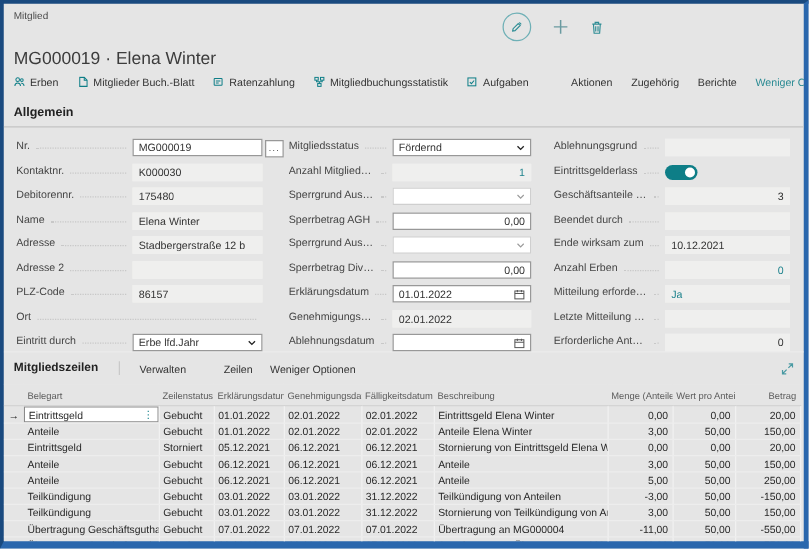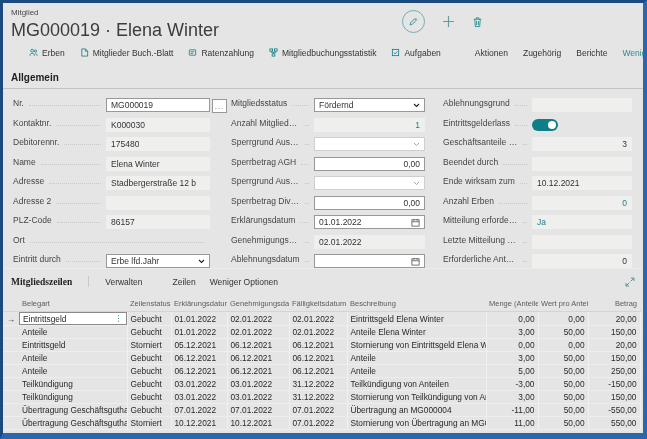--- a/index.html
+++ b/index.html
@@ -2,27 +2,27 @@
 <html><head>
 <meta charset="utf-8">
 <style>
   html,body{margin:0;padding:0;background:#fff;}
   body{width:647px;height:439px;font-family:"Liberation Sans",sans-serif;-webkit-font-smoothing:antialiased;}
   .frame{box-sizing:border-box;width:647px;height:439px;background:#e5e5e5;border-left:3px solid #1a4a7f;border-top:3px solid #1a4a7f;border-right:4px solid #2a67ad;border-bottom:6px solid #2a67ad;overflow:hidden;position:relative;}
 
   
   .page-header{position:relative;padding:5px 10px 0 8px;}
   .caption{font-size:8px;color:#4a4a4a;}
-  .page-title{font-size:18px;font-weight:400;color:#3c3c3c;margin-top:3px;}
+  .page-title{font-size:14px;font-weight:400;color:#3c3c3c;margin-top:21px;}
   .header-icons{position:absolute;left:399px;top:7px;display:flex;align-items:center;gap:17px;}
   .icon-circle{width:21px;height:21px;border:1px solid #6fb0b6;border-radius:50%;display:flex;align-items:center;justify-content:center;}
   .hicon svg{display:block;}
 
   
-  .action-bar{display:flex;align-items:center;gap:15px;padding:6px 8px 7px 26px;font-size:8.5px;color:#333;white-space:nowrap;}
+  .action-bar{display:flex;align-items:center;gap:15px;padding:6px 8px 7px 8px;font-size:8.5px;color:#333;white-space:nowrap;}
   .action-item{display:flex;align-items:center;gap:4px;cursor:default;}
   .action-item svg{display:block;}
   .vdivider{width:1px;height:11px;background:#c9c9c9;margin:0 2px;}
   .menu-item{color:#333;}
   .less-options{color:#2a8a93;}
 
   
   .section-head{font-size:10px;font-weight:700;color:#222;padding:7px 8px 5px 8px;border-bottom:1px solid #c3c3c3;}
   .form{position:relative;height:179px;}
   .fcol{position:absolute;top:9px;}
@@ -46,21 +46,21 @@
   .tealtxt{color:#1d828c;}
   .valspan{overflow:hidden;white-space:nowrap;}
   .assist-btn{position:absolute;left:calc(100% + 3px);top:0;width:15px;height:14px;box-sizing:border-box;border:1px solid #989898;background:#fff;color:#444;font-size:7px;letter-spacing:1px;display:flex;align-items:center;justify-content:center;}
   .toggle{width:26px;height:12px;border-radius:7px;background:#0e7e87;position:relative;}
   .toggle .knob{position:absolute;right:2px;top:2px;width:8px;height:8px;border-radius:50%;background:#fff;}
   .cal-icon,.chev{margin-left:auto;display:flex;align-items:center;}
 
   
   .lines-section{border-top:1px solid #ececec;}
   .lines-toolbar{display:flex;align-items:center;gap:14px;padding:7px 8px 5px 8px;}
-  .lines-title{font-size:9.5px;font-weight:700;color:#222;font-family:Liberation Serif, serif;}
+  .lines-title{font-size:9.5px;font-weight:700;color:#222;}
   .lines-menu{font-size:8.5px;color:#333;}
   .expand-btn{margin-left:auto;display:flex;align-items:center;}
 
   table.grid{border-collapse:collapse;table-layout:fixed;width:637px;margin-top:2px;}
   table.grid th{font-size:7.5px;font-weight:400;color:#5c5c5c;text-align:left;padding:4px 3px 3px 3px;border-top:1px solid #e6e6e6;border-bottom:1px solid #d4d4d4;white-space:nowrap;overflow:hidden;}
   table.grid td{font-size:8.3px;color:#282828;padding:0 3px;height:12px;border-bottom:1px solid #ededed;border-right:1px solid #f1f1f1;white-space:nowrap;overflow:hidden;}
   table.grid td:first-child,table.grid th:first-child{border-right:none;}
   table.grid .num{text-align:right;}
   .rowarrow{color:#555;font-size:8px;text-align:center;padding:0 !important;}
   .selcell{display:flex;align-items:center;justify-content:space-between;border:1px solid #8a8a8a;background:#fff;height:11px;padding:0 0 0 3px;}

